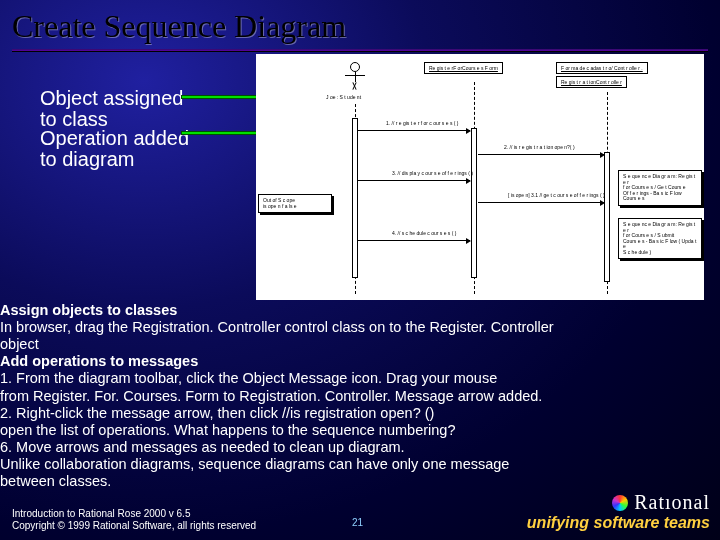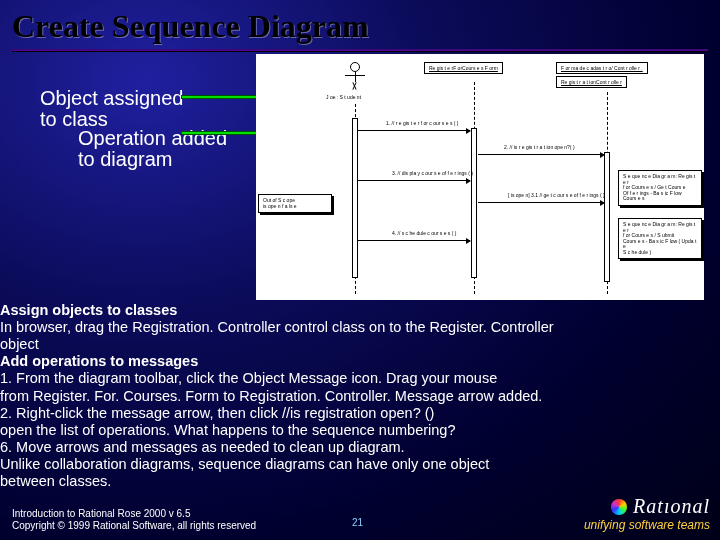--- a/index.html
+++ b/index.html
@@ -5,31 +5,31 @@
   * { margin: 0; padding: 0; box-sizing: border-box; }
   body {
     width: 720px; height: 540px;
     background: radial-gradient(ellipse at 20% 15%, #2020a0 0%, #0b0b5a 35%, #000030 70%, #000018 100%);
     font-family: Arial, Helvetica, sans-serif;
     position: relative; overflow: hidden; color: #fff;
   }
   .title {
     font-family: "Times New Roman", serif;
     font-size: 32px; color: #000;
-    padding: 8px 0 4px 12px; font-weight: bold;
+    padding: 8px 0 4px 12px; font-weight: normal;
     text-shadow: 1px 1px 0 rgba(255,255,255,0.35);
   }
   .title-underline {
     height: 3px; margin: 0 12px 4px 12px;
     background: linear-gradient(#320b64, #5a00a8);
     border-bottom: 1px solid #000;
   }
   .note { position: absolute; font-size: 20px; color: #fff; line-height: 1.05; }
   .note1 { left: 40px; top: 88px; }
-  .note2 { left: 40px; top: 128px; margin-left: 38px; }
+  .note2 { left: 40px; top: 128px; }
   .arrow-green {
     position: absolute; left: 182px; height: 2px; background: #00e000;
     box-shadow: 0 0 0 1px #005000;
   }
   .a1 { top: 96px; width: 180px; }
   .a2 { top: 132px; width: 192px; }
   .a1::after, .a2::after {
     content: ""; position: absolute; right: -1px; top: -4px;
     border-left: 8px solid #00e000;
     border-top: 5px solid transparent;
@@ -79,29 +79,29 @@
   .sb1 { left: 2px; top: 140px; width: 74px; }
   .sb2 { left: 362px; top: 116px; width: 84px; }
   .sb3 { left: 362px; top: 164px; width: 84px; }
   .shadow { box-shadow: 2px 2px 0 #000; }
   .body-text { position: absolute; left: 0; top: 302px; width: 588px; font-size: 14.5px; line-height: 1.18; }
   .body-text b { font-weight: bold; }
   .footer { position: absolute; left: 12px; bottom: 8px; font-size: 10px; line-height: 1.2; }
   .pagenum { position: absolute; left: 352px; bottom: 12px; font-size: 10px; color: #8fd0ff; }
   .logo { position: absolute; right: 10px; bottom: 8px; text-align: right; }
   .logo .r {
-    font-family: "Times New Roman", serif; font-size: 20px; font-style: italic;
+    font-family: "Times New Roman", serif; font-size: 20px; 
     letter-spacing: 1px; color: #fff;
   }
   .logo .r::before {
     content: ""; display: inline-block; width: 16px; height: 16px; margin-right: 6px;
     background: conic-gradient(#f33, #fc0, #3f3, #0cf, #33f, #c3c, #f33);
     border-radius: 50%; vertical-align: -2px;
   }
-  .logo .tag { font-size: 12px; color: #ffd040; font-style: italic; }
+  .logo .tag { font-size: 16px; color: #ffd040; font-style: italic; font-weight: bold; }
 </style>
 </head>
 <body>
 
 <div class="title">Create Sequence Diagram</div>
 <div class="title-underline"></div>
 
 <div class="note note1">
   <span>Object assigned</span><br>
   <span>to class</span>
@@ -161,21 +161,21 @@
 
 <div class="body-text">
   <b>Assign objects to classes</b><br>
   <span>In browser, drag the Registration. Controller control class on to the Register. Controller object</span><br>
   <b>Add operations to messages</b><br>
   <span>1.    From the diagram toolbar, click the Object Message icon. Drag your mouse</span><br>
   <span>from Register. For. Courses. Form to Registration. Controller.  Message arrow added.</span><br>
   <span>2. Right-click the message arrow, then click //is registration open? ()</span><br>
   <span> open the list of operations. What happens to the sequence numbering?</span><br>
   <span>6.    Move arrows and messages as needed to clean up diagram.</span><br>
-  <span>Unlike collaboration diagrams, sequence diagrams can have only one object</span><br>
+  <span>Unlike collaboration diagrams, sequence diagrams can have only one message</span><br>
   <span>between classes.</span>
 </div>
 
 <div class="footer">
   <span>Introduction to Rational Rose 2000 v 6.5</span><br>
   <span>Copyright © 1999 Rational Software, all rights reserved</span>
 </div>
 <div class="pagenum">21</div>
 <div class="logo">
   <div class="r">Ratıonal</div>

